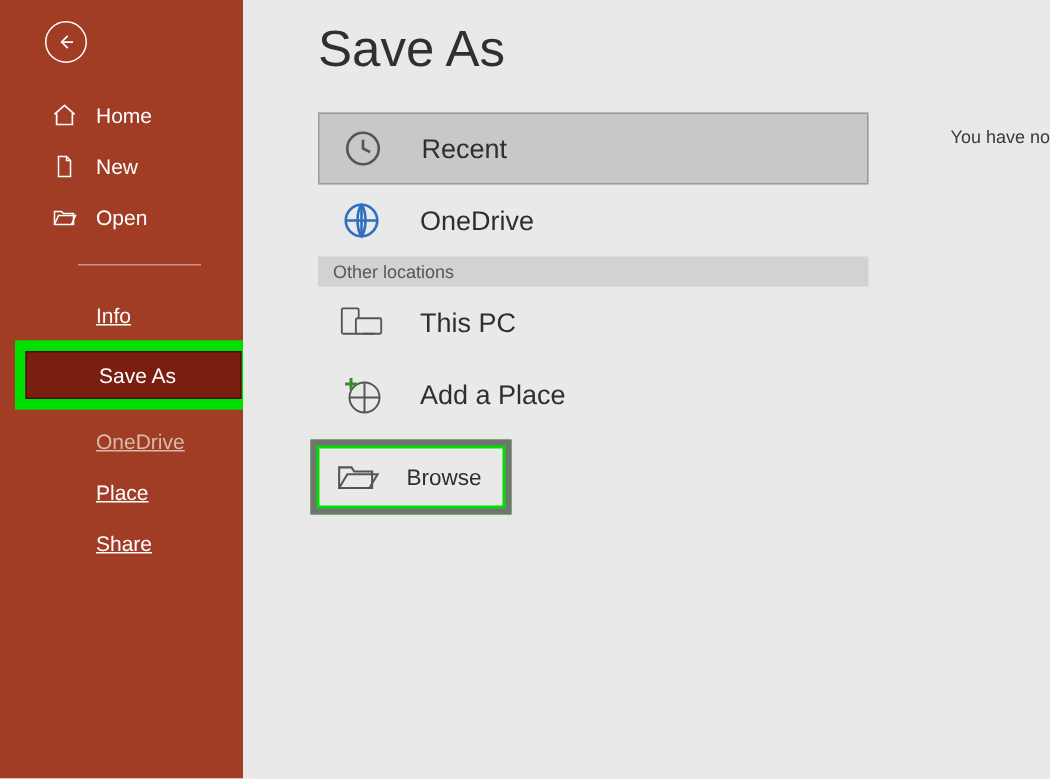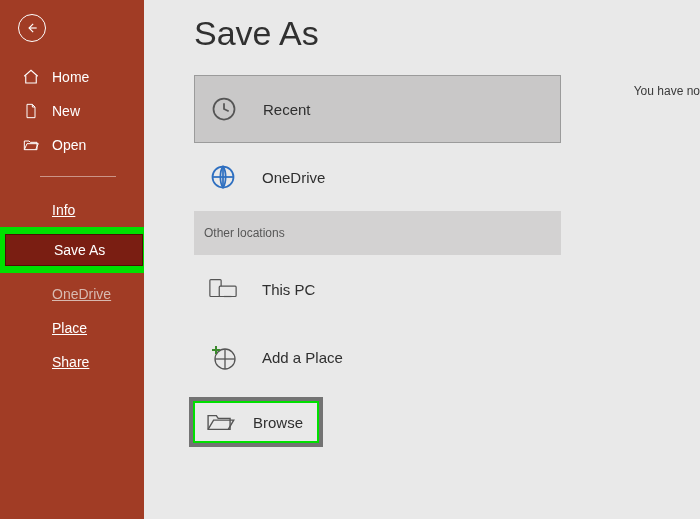--- a/index.html
+++ b/index.html
@@ -5,27 +5,28 @@
   * { box-sizing: border-box; margin: 0; padding: 0; font-family: "Segoe UI", Arial, sans-serif; }
   html, body { width: 700px; height: 519px; overflow: hidden; }
   .app {
     display: flex;
     width: 700px;
     height: 519px;
     background: #e9e9e9;
   }
   
   .sidebar {
-    width: 144px;
+    width: 162px;
     height: 100%;
     background: #a13c25;
     color: #fff;
     padding-top: 10px;
     position: relative;
     font-size: 14px;
+    padding-left: 12px;
   }
   .back-circle {
     width: 28px; height: 28px;
     border: 1.5px solid #fff;
     border-radius: 50%;
     margin: 4px 0 18px 18px;
     display: flex; align-items: center; justify-content: center;
     cursor: pointer;
   }
   .back-circle svg { width: 14px; height: 14px; }
@@ -74,41 +75,41 @@
     font-weight: 400;
     color: #303030;
     margin-bottom: 22px;
   }
   .locations {
     width: 367px;
   }
   .loc {
     display: flex;
     align-items: center;
-    height: 68px;
+    height: 48px;
     padding-left: 14px;
     gap: 24px;
     cursor: pointer;
     color: #2f2f2f;
-    font-size: 15px;
+    font-size: 18px;
   }
   .loc .loc-icon {
     width: 30px; height: 30px;
     display: flex; align-items: center; justify-content: center;
     flex-shrink: 0;
   }
   .loc.selected {
     background: #c9c8c8;
     border: 1px solid #9b9b9b;
   }
   .section-header {
     background: #d3d2d2;
     font-size: 12px;
     color: #575757;
-    padding: 15px 10px;
+    padding: 3px 10px;
     width: 367px;
   }
   .browse-wrap {
     display: inline-block;
     border: 4px solid #737373;
     background: #00e000;
     padding: 2px;
     margin-top: 6px;
     margin-left: -5px;
   }

